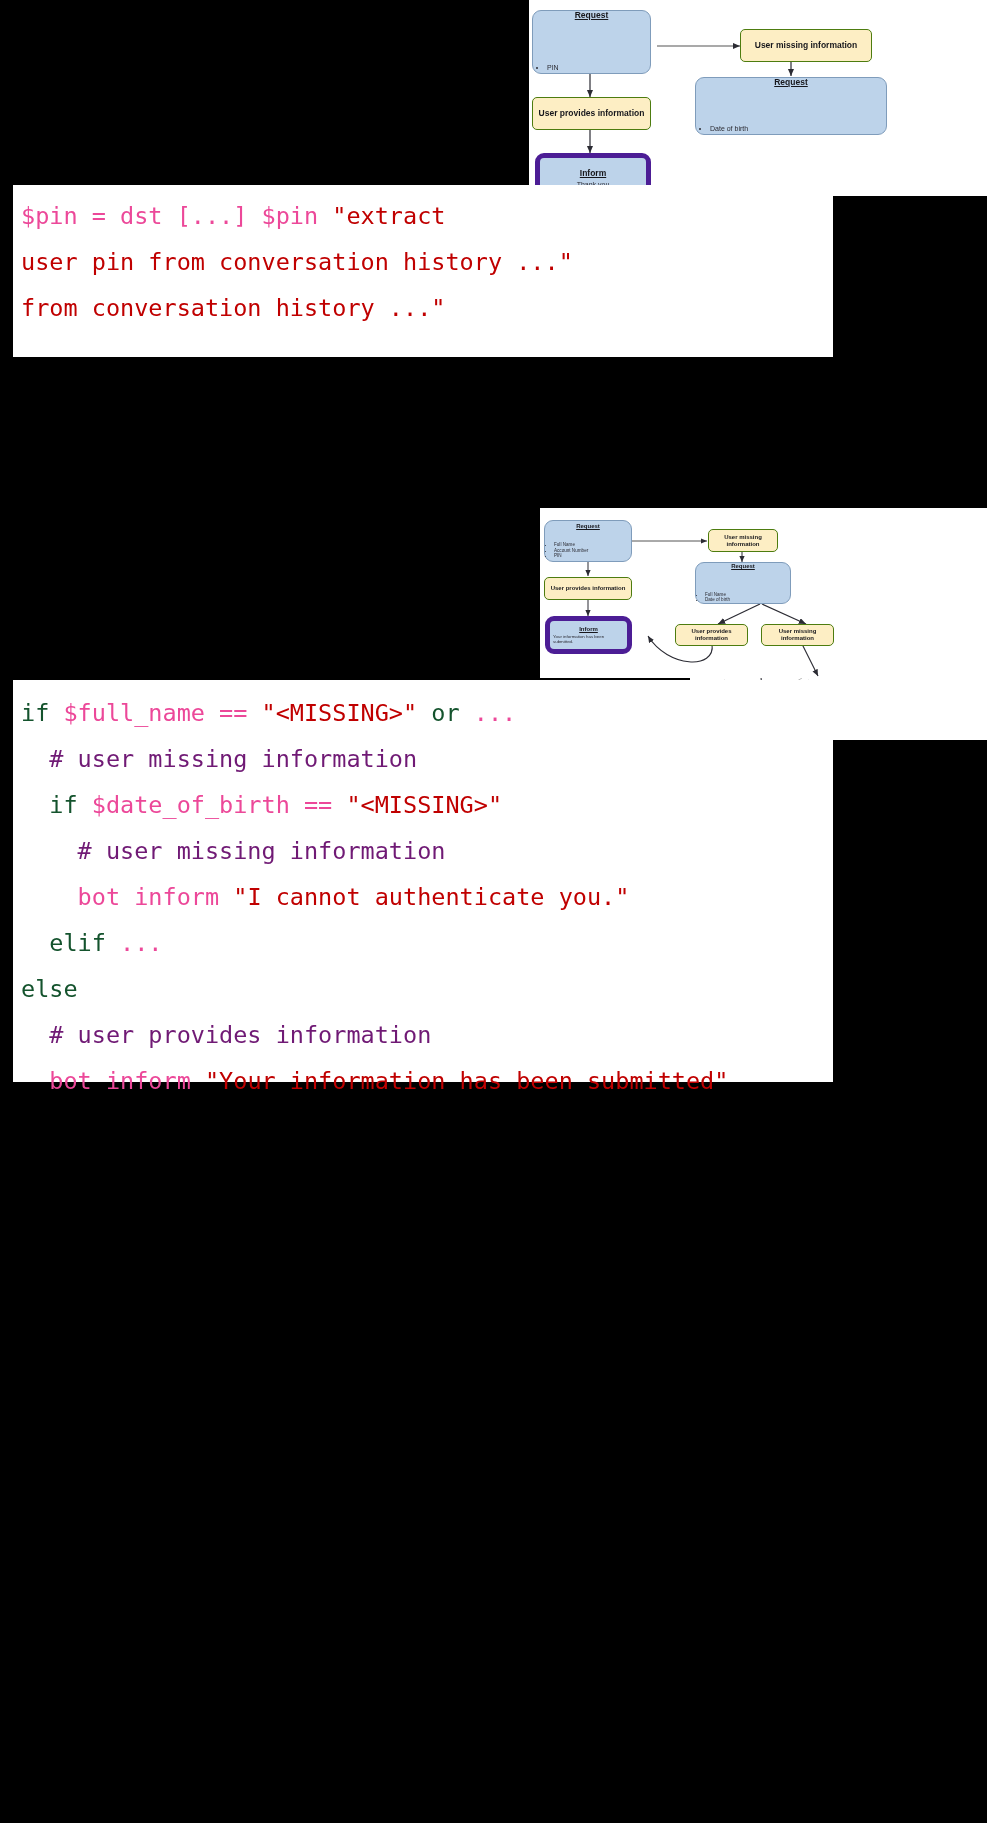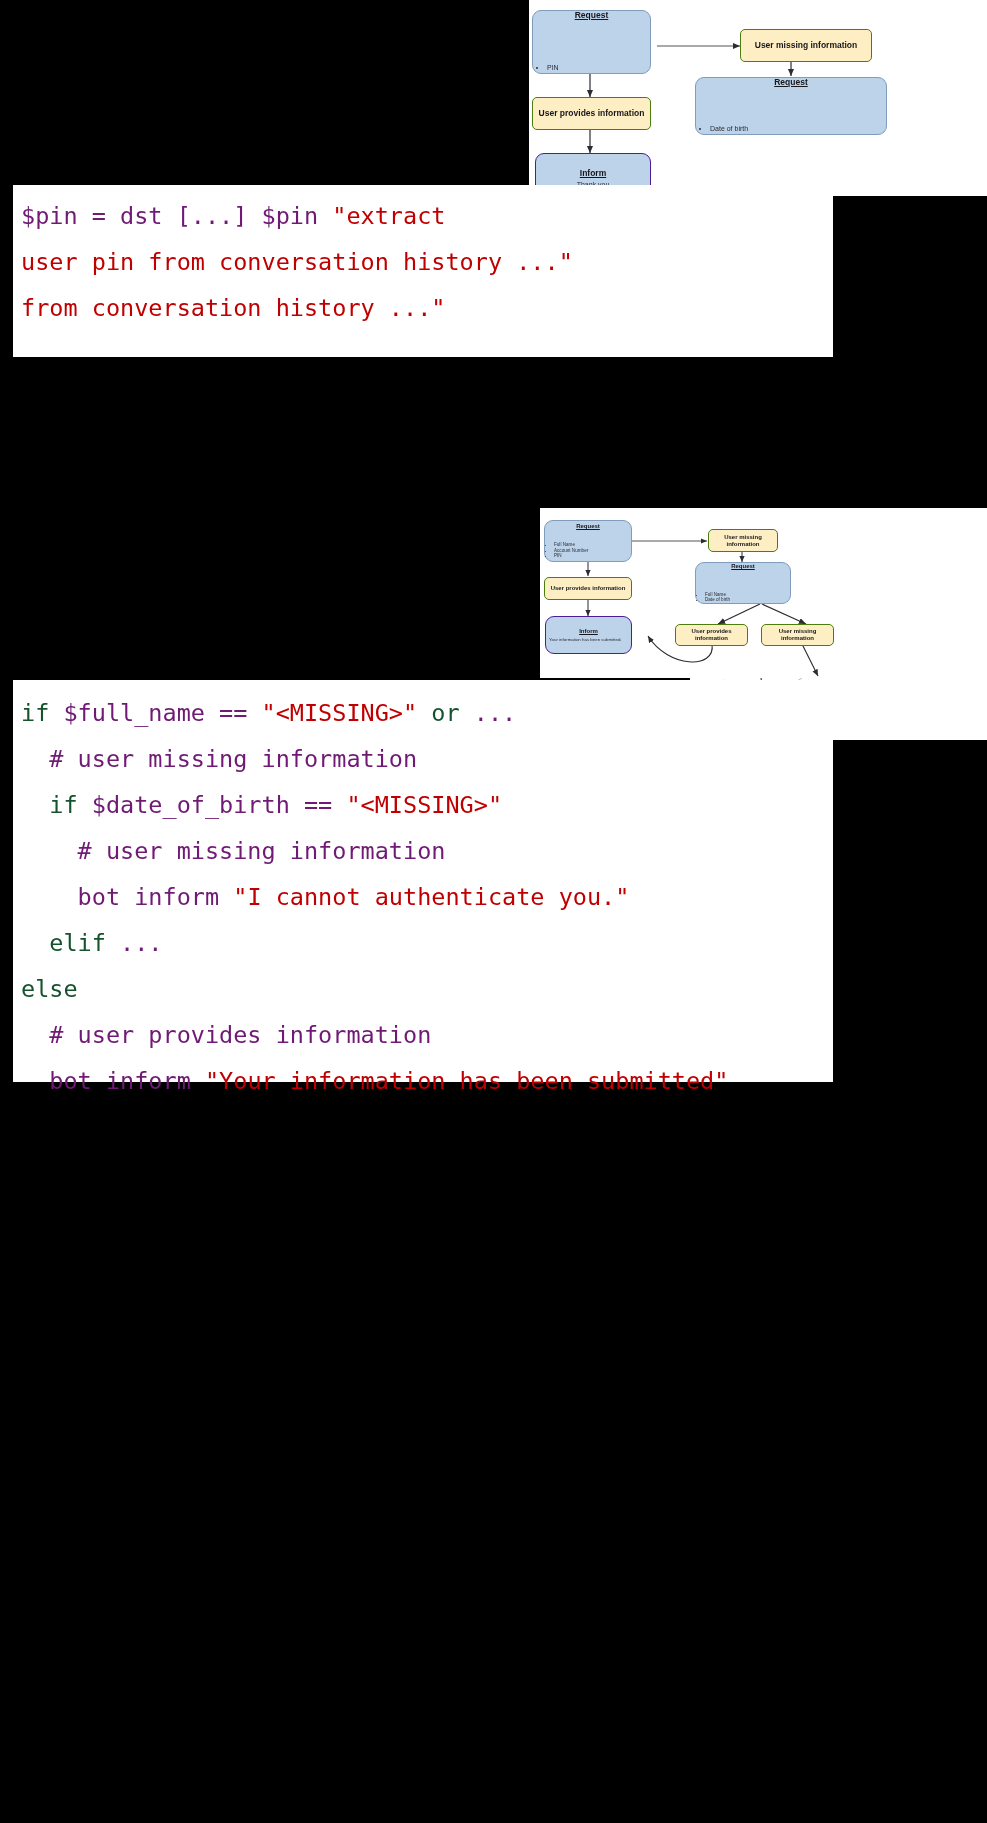--- a/index.html
+++ b/index.html
@@ -16,21 +16,21 @@
         display:flex;flex-direction:column;justify-content:center;
         text-align:center;}
   .node .title{font-weight:bold;text-decoration:underline;color:#17171c;
                line-height:1.1;}
   .node .body{color:#2b2b33;line-height:1.15;text-align:left;}
   .node ul{margin:0;padding:0 0 0 14px;list-style:disc;}
   .node li{line-height:1.25;}
 
   .req{background:#bdd3ea;border:1px solid #7f9cbb;border-radius:9px;justify-content:space-between;}
   .evt{background:#fdeec4;border:1px solid #4d7c0f;border-radius:5px;}
-  .inf{background:#bdd3ea;border:1px solid #4c1d95;border-radius:9px;}
+  .inf{background:#bdd3ea;border:5px solid #4c1d95;border-radius:9px;}
 
   
   #figure-1 .node{font-size:8px;}
   #figure-1 .node .title{font-size:8.5px;}
   #figure-1 .node li{font-size:7px;}
   #figure-1 .node .body{font-size:7px;}
 
   
   #figure-2 .node, #figure-2b .node{font-size:5.5px;}
   #figure-2 .node .title,#figure-2b .node .title{font-size:6px;}
@@ -45,21 +45,21 @@
         font-family:"DejaVu Sans Mono","Liberation Mono",monospace;
         white-space:pre;color:#000;}
   #code-1{left:13px;top:185px;width:820px;height:172px;
           font-size:23.5px;line-height:46px;padding:8px 8px 0 8px;}
   #code-2{left:13px;top:680px;width:820px;height:402px;
           font-size:23.5px;line-height:46px;padding:10px 8px 0 8px;}
 
   .kw{color:#14532d;}
   .str{color:#c00000;}
   .cmt{color:#701a75;}
-  .pl{color:#701a75;}
+  .pl{color:#ec4899;}
 </style>
 </head>
 <body>
 
 <div class="figure" id="figure-1">
   <svg class="edges" width="458" height="196">
     <defs>
       <marker id="ah1" markerWidth="7" markerHeight="7" refX="6" refY="2.6" orient="auto">
         <path d="M0,0 L6,2.6 L0,5.2 Z" fill="#2b2b33"></path>
       </marker>

